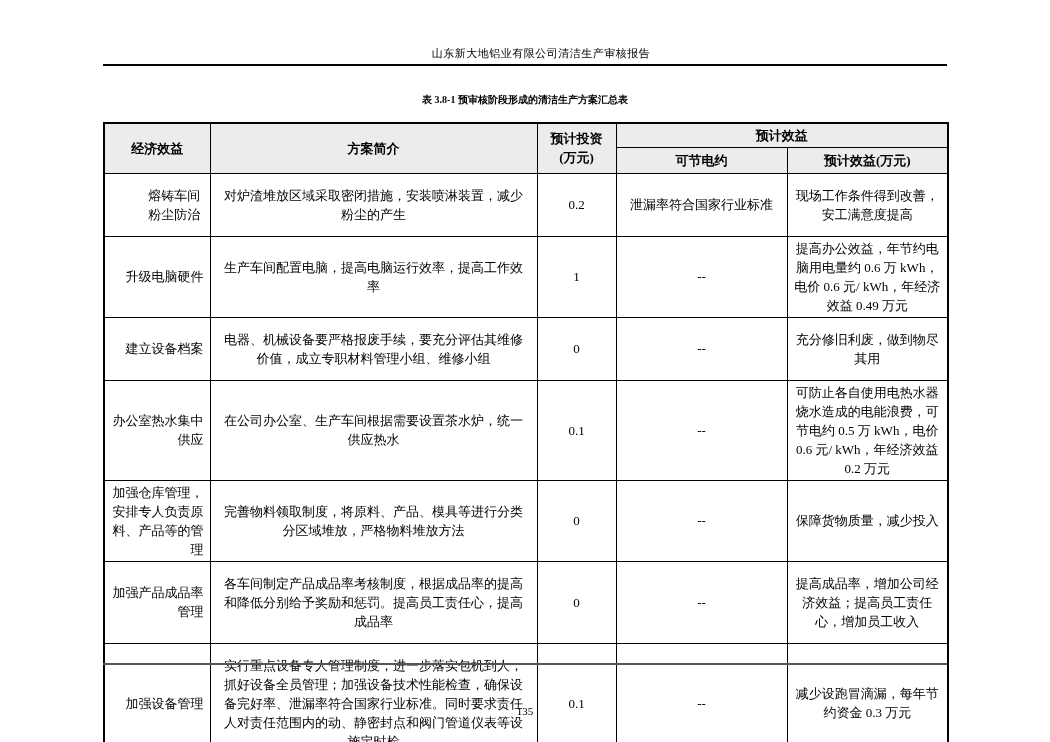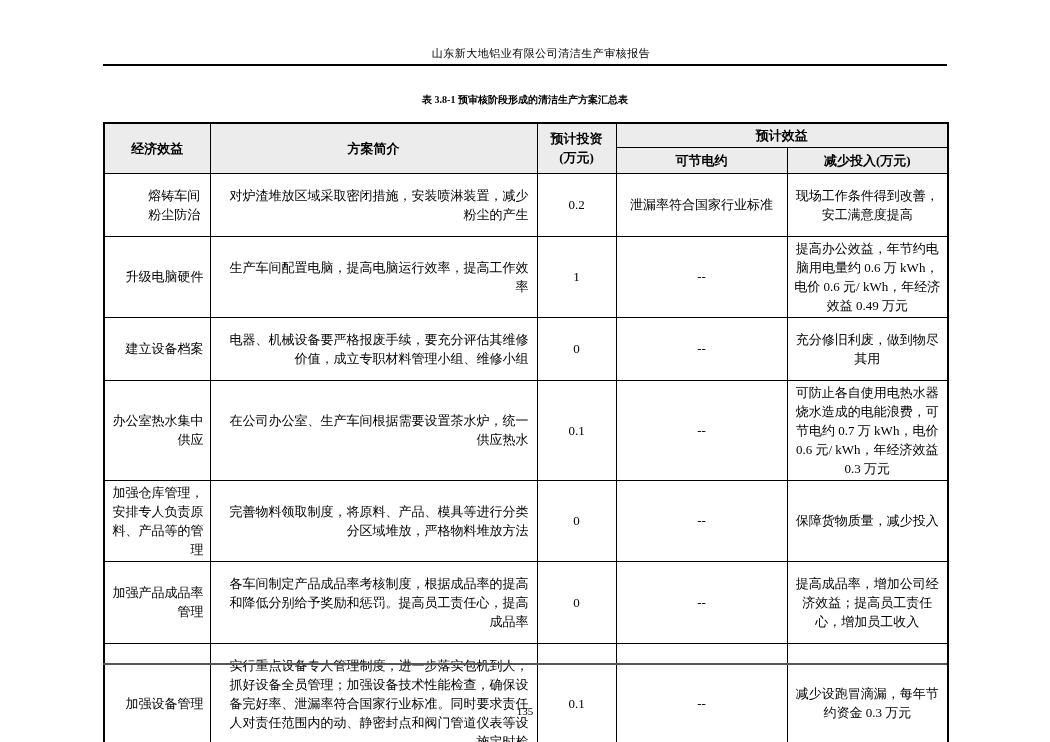--- a/index.html
+++ b/index.html
@@ -36,21 +36,21 @@
   table.main th {
     background: #ececec;
     font-weight: bold;
     text-align: center; vertical-align: middle;
     padding: 1px 2px;
   }
   th.th-invest { white-space: pre-line; }
   td { vertical-align: middle; }
   td.name  { text-align: right;  padding: 2px 6px; }
   tr.r1 td.name { text-align: center; padding-left: 40px; }
-  td.summary { text-align: right; padding: 12px 8px; }
+  td.summary { text-align: center; padding: 12px 8px; }
   td.invest, td.env, td.econ { text-align: center; padding: 2px 5px; }
   .footer-rule {
     position: absolute; top: 663px; left: 103px; width: 844px;
     border-top: 2px solid #555;
   }
   .page-number {
     position: absolute; top: 705px; left: 0; width: 100%;
     text-align: center; font-size: 11px;
   }
 </style>
@@ -72,21 +72,21 @@
   <thead>
     <tr style="height:24px">
       <th rowspan="2">经济效益</th>
       <th rowspan="2">方案简介</th>
       <th rowspan="2" class="th-invest">预计投资
 (万元)</th>
       <th colspan="2">预计效益</th>
     </tr>
     <tr style="height:26px">
       <th>可节电约</th>
-      <th>减少投入(万元)</th>
+      <th>预计效益(万元)</th>
     </tr>
   </thead>
   <tbody>
     <tr class="r1" style="height:44px">
       <td class="name">熔铸车间粉尘防治</td>
       <td class="summary">对炉渣堆放区域采取密闭措施，安装喷淋装置，减少粉尘的产生</td>
       <td class="invest">0.2</td>
       <td class="env">泄漏率符合国家行业标准</td>
       <td class="econ">现场工作条件得到改善，安工满意度提高</td>
     </tr>
@@ -102,21 +102,21 @@
       <td class="summary">电器、机械设备要严格报废手续，要充分评估其维修价值，成立专职材料管理小组、维修小组</td>
       <td class="invest">0</td>
       <td class="env">--</td>
       <td class="econ">充分修旧利废，做到物尽其用</td>
     </tr>
     <tr class="r4" style="height:95px">
       <td class="name">办公室热水集中供应</td>
       <td class="summary">在公司办公室、生产车间根据需要设置茶水炉，统一供应热水</td>
       <td class="invest">0.1</td>
       <td class="env">--</td>
-      <td class="econ">可防止各自使用电热水器烧水造成的电能浪费，可节电约 0.7 万 kWh，电价 0.6 元/ kWh，年经济效益 0.3 万元</td>
+      <td class="econ">可防止各自使用电热水器烧水造成的电能浪费，可节电约 0.5 万 kWh，电价 0.6 元/ kWh，年经济效益 0.2 万元</td>
     </tr>
     <tr class="r5" style="height:78px">
       <td class="name">加强仓库管理，安排专人负责原料、产品等的管理</td>
       <td class="summary">完善物料领取制度，将原料、产品、模具等进行分类分区域堆放，严格物料堆放方法</td>
       <td class="invest">0</td>
       <td class="env">--</td>
       <td class="econ">保障货物质量，减少投入</td>
     </tr>
     <tr class="r6" style="height:60px">
       <td class="name">加强产品成品率管理</td>

